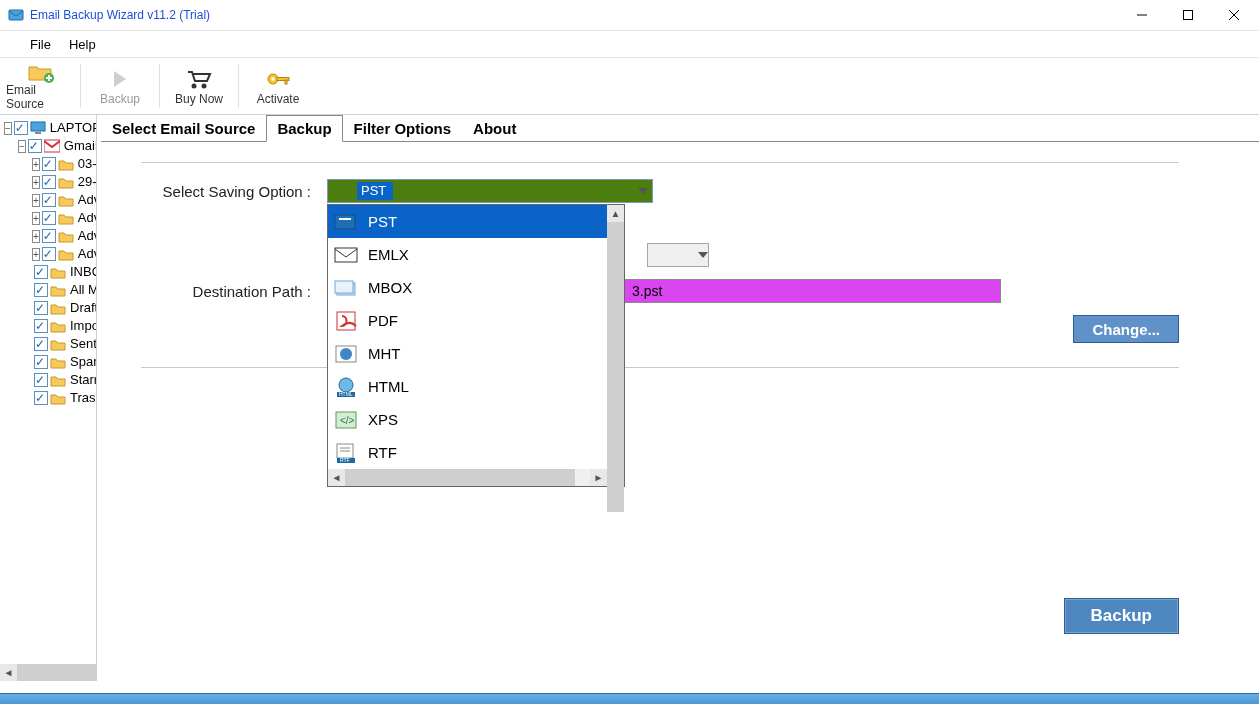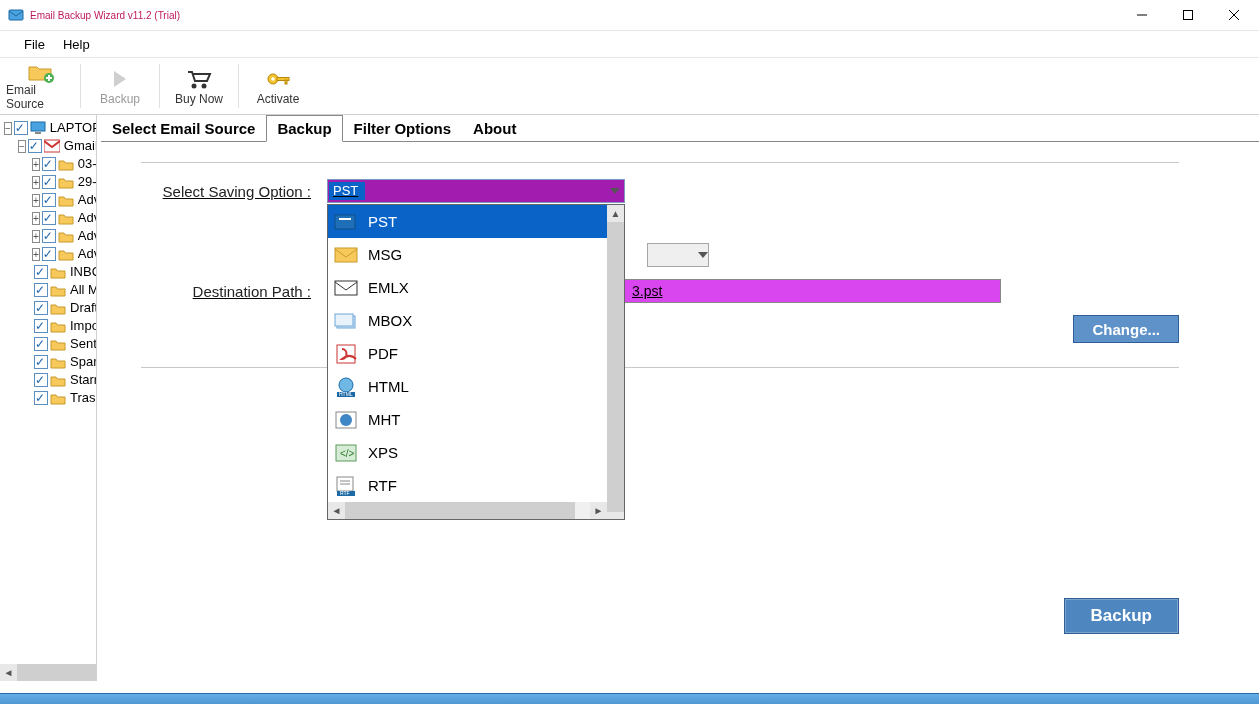--- a/index.html
+++ b/index.html
@@ -1,21 +1,21 @@
 <!DOCTYPE html>
 <html><head>
 <meta charset="utf-8">
 <style>
   html,body{margin:0;padding:0;font-family:"Segoe UI",Tahoma,sans-serif;font-size:12px;color:#000;background:#fff;width:1259px;height:704px;overflow:hidden;}
   .titlebar{height:30px;display:flex;align-items:center;border-bottom:1px solid #e5e5e5;padding:0 2px;}
   .titlebar .app-icon{width:16px;height:16px;margin:0 6px 0 6px;}
-  .titlebar .title{flex:0 0 auto;font-size:10px;color:#be185d;}
+  .titlebar .title{flex:0 0 auto;font-size:12px;color:#1d4ed8;}
   .titlebar .spacer{flex:1;}
   .win-btn{width:46px;height:30px;display:flex;align-items:center;justify-content:center;}
-  .menubar{height:26px;display:flex;align-items:center;gap:2px;padding:0 16px;border-bottom:1px solid #e5e5e5;font-size:13px;}
+  .menubar{height:26px;display:flex;align-items:center;gap:2px;padding:0 22px;border-bottom:1px solid #e5e5e5;font-size:13px;}
   .menubar .menu-item{padding:2px 8px;}
   .toolbar{height:52px;display:flex;align-items:center;gap:0;padding:2px 6px;border-bottom:1px solid #d0d0d0;background:#fff;}
   .toolbtn{display:flex;flex-direction:column;align-items:center;justify-content:center;width:70px;height:50px;font-size:12px;color:#333;}
   .toolbtn.disabled{color:#9a9a9a;}
   .toolbtn .ticon{height:26px;display:flex;align-items:center;justify-content:center;}
   .vsep{width:1px;height:44px;background:#e0e0e0;margin:0 4px;}
   .body{display:flex;height:calc(100% - 30px - 26px - 52px - 18px - 12px);}
   .sidebar{width:268px;border-right:1px solid #d0d0d0;overflow:hidden;position:relative;background:#fff;}
   .tree{padding:4px 0 0 4px;font-size:13px;line-height:18px;white-space:nowrap;}
   .tree-row{display:flex;align-items:center;height:18px;gap:2px;}
@@ -29,23 +29,23 @@
   .hscroll{position:absolute;bottom:0;left:0;right:0;height:17px;background:#f0f0f0;display:flex;align-items:center;}
   .hscroll .arrow{width:17px;height:17px;background:#e8e8e8;display:flex;align-items:center;justify-content:center;font-size:10px;color:#555;}
   .hscroll .track{flex:1;height:17px;background:#f0f0f0;position:relative;}
   .hscroll .thumb{position:absolute;left:0;top:0;width:140px;height:17px;background:#cfcfcf;}
   .main{flex:1;position:relative;padding:0 0 0 4px;}
   .tabs{display:flex;align-items:flex-end;height:28px;border-bottom:1px solid #888;margin-top:-2px;}
   .tab{padding:4px 10px 4px 10px;font-weight:bold;font-size:15px;color:#000;border:1px solid transparent;position:relative;top:1px;}
   .tab.active{background:#fff;border:1px solid #888;border-bottom:1px solid #fff;}
   .content{padding:20px 80px 0 40px;}
   .hr{height:1px;background:#c8c8c8;margin:0 0 16px 0;}
-  .form-row{display:flex;align-items:center;margin-bottom:12px;text-decoration:underline;}
+  .form-row{display:flex;align-items:center;margin-bottom:12px;}
   .form-label{width:170px;text-align:right;font-size:15px;color:#222;padding-right:16px;}
-  .select-box{width:296px;height:22px;border:1px solid #7a9abf;background:#a21caf;display:flex;align-items:center;position:relative;}
+  .select-box{width:296px;height:22px;border:1px solid #7a9abf;background:#4d7c0f;display:flex;align-items:center;position:relative;padding-left:28px;}
   .select-box .sel-text{flex:1;padding:0 4px;font-size:13px;background:#0a64c8;color:#fff;margin:1px;height:18px;line-height:18px;width:28px;flex:0 0 auto;}
   .select-box .dd-arrow{width:18px;height:20px;display:flex;align-items:center;justify-content:center;}
   .dropdown{position:absolute;top:24px;left:-1px;width:296px;border:1px solid #666;background:#fff;z-index:10;}
   .dd-inner{display:flex;}
   .dd-list{flex:1;}
   .dd-item{display:flex;align-items:center;height:33px;padding:0 4px;gap:8px;font-size:15px;}
   .dd-item.selected{background:#0a64c8;color:#fff;}
   .dd-icon{width:28px;height:26px;display:flex;align-items:center;justify-content:center;}
   .dd-vscroll{width:17px;background:#f0f0f0;display:flex;flex-direction:column;}
   .dd-vscroll .arrow{height:17px;background:#e8e8e8;display:flex;align-items:center;justify-content:center;font-size:10px;color:#555;}
@@ -356,29 +356,20 @@
                       <svg width="26" height="22">
                         <rect x="2" y="4" width="20" height="14" fill="#1e6fb8" stroke="#0d4e88"></rect>
                         <rect x="6" y="7" width="12" height="2" fill="#fff"></rect>
                       </svg>
                     </span>
                     <span>PST</span>
                   </div>
                 <div class="dd-item">
                     <span class="dd-icon">
                       <svg width="26" height="22">
-                        <rect x="2" y="4" width="22" height="14" fill="#f7c95b" stroke="#c79a2a"></rect>
-                        <polyline points="2,5 13,13 24,5" fill="none" stroke="#c79a2a"></polyline>
-                      </svg>
-                    </span>
-                    <span>MSG</span>
-                  </div>
-                <div class="dd-item">
-                    <span class="dd-icon">
-                      <svg width="26" height="22">
                         <rect x="2" y="4" width="22" height="14" fill="#fff" stroke="#333"></rect>
                         <polyline points="2,5 13,13 24,5" fill="none" stroke="#333"></polyline>
                       </svg>
                     </span>
                     <span>EMLX</span>
                   </div>
                 <div class="dd-item">
                     <span class="dd-icon">
                       <svg width="26" height="22">
                         <rect x="4" y="6" width="18" height="12" fill="#cfe3f5" stroke="#6fa8d8"></rect>
@@ -388,39 +379,39 @@
                     <span>MBOX</span>
                   </div>
                 <div class="dd-item">
                     <span class="dd-icon">
                       <svg width="26" height="22">
                         <rect x="4" y="2" width="18" height="18" fill="#fff" stroke="#c33"></rect>
                         <path d="M9 6c6 0 6 10 0 10c5-4 10-4 14 0" fill="none" stroke="#c33" stroke-width="2"></path>
                       </svg>
                     </span>
                     <span>PDF</span>
+                  </div>
+                <div class="dd-item">
+                    <span class="dd-icon">
+                      <svg width="26" height="22">
+                        <rect x="3" y="3" width="20" height="16" fill="#fff" stroke="#888"></rect>
+                        <circle cx="13" cy="11" r="6" fill="#3f86c6"></circle>
+                      </svg>
+                    </span>
+                    <span>MHT</span>
                   </div>
                 <div class="dd-item">
                     <span class="dd-icon">
                       <svg width="26" height="22">
                         <circle cx="13" cy="9" r="7" fill="#6fb8e6" stroke="#1b6aa5"></circle>
                         <rect x="4" y="16" width="18" height="5" fill="#1b6aa5"></rect>
                         <text x="6" y="20" font-size="5" fill="#fff">HTML</text>
                       </svg>
                     </span>
                     <span>HTML</span>
-                  </div>
-                <div class="dd-item">
-                    <span class="dd-icon">
-                      <svg width="26" height="22">
-                        <rect x="3" y="3" width="20" height="16" fill="#fff" stroke="#888"></rect>
-                        <circle cx="13" cy="11" r="6" fill="#3f86c6"></circle>
-                      </svg>
-                    </span>
-                    <span>MHT</span>
                   </div>
                 <div class="dd-item">
                     <span class="dd-icon">
                       <svg width="26" height="22">
                         <rect x="3" y="3" width="20" height="16" fill="#d6ecd6" stroke="#5a9a5a"></rect>
                         <text x="7" y="15" font-size="10" fill="#2e7a2e">&lt;/&gt;</text>
                       </svg>
                     </span>
                     <span>XPS</span>
                   </div>

